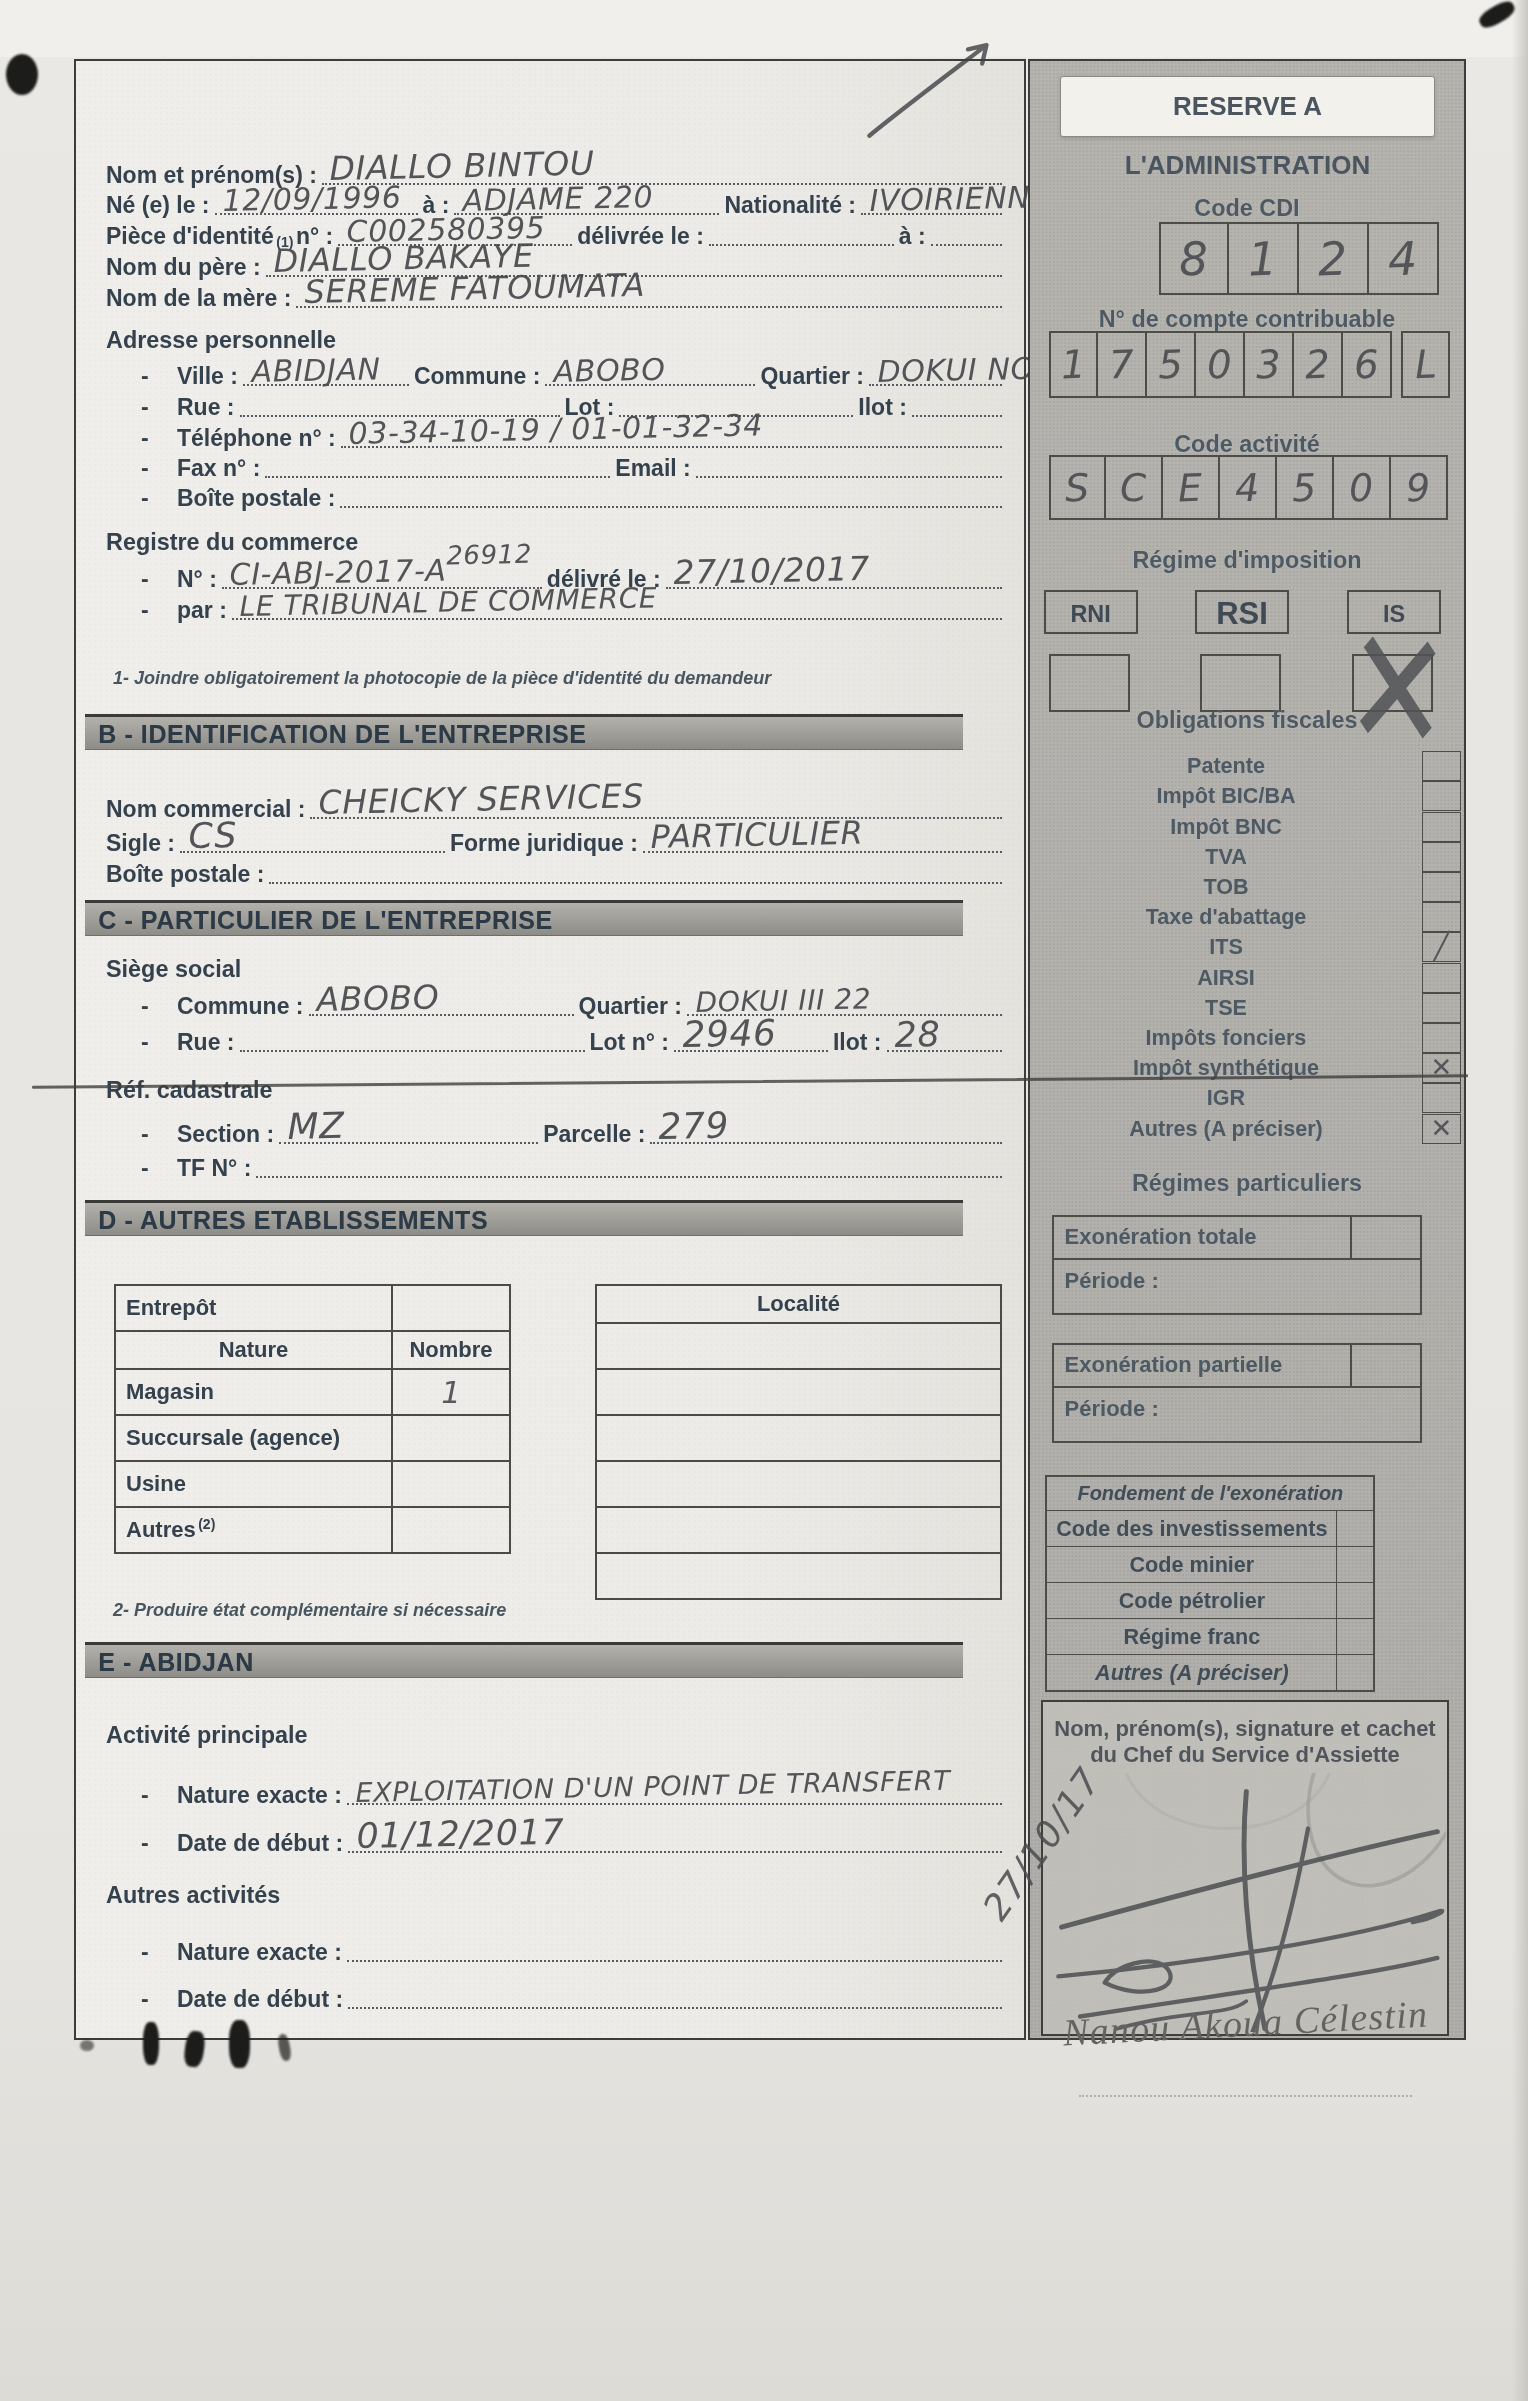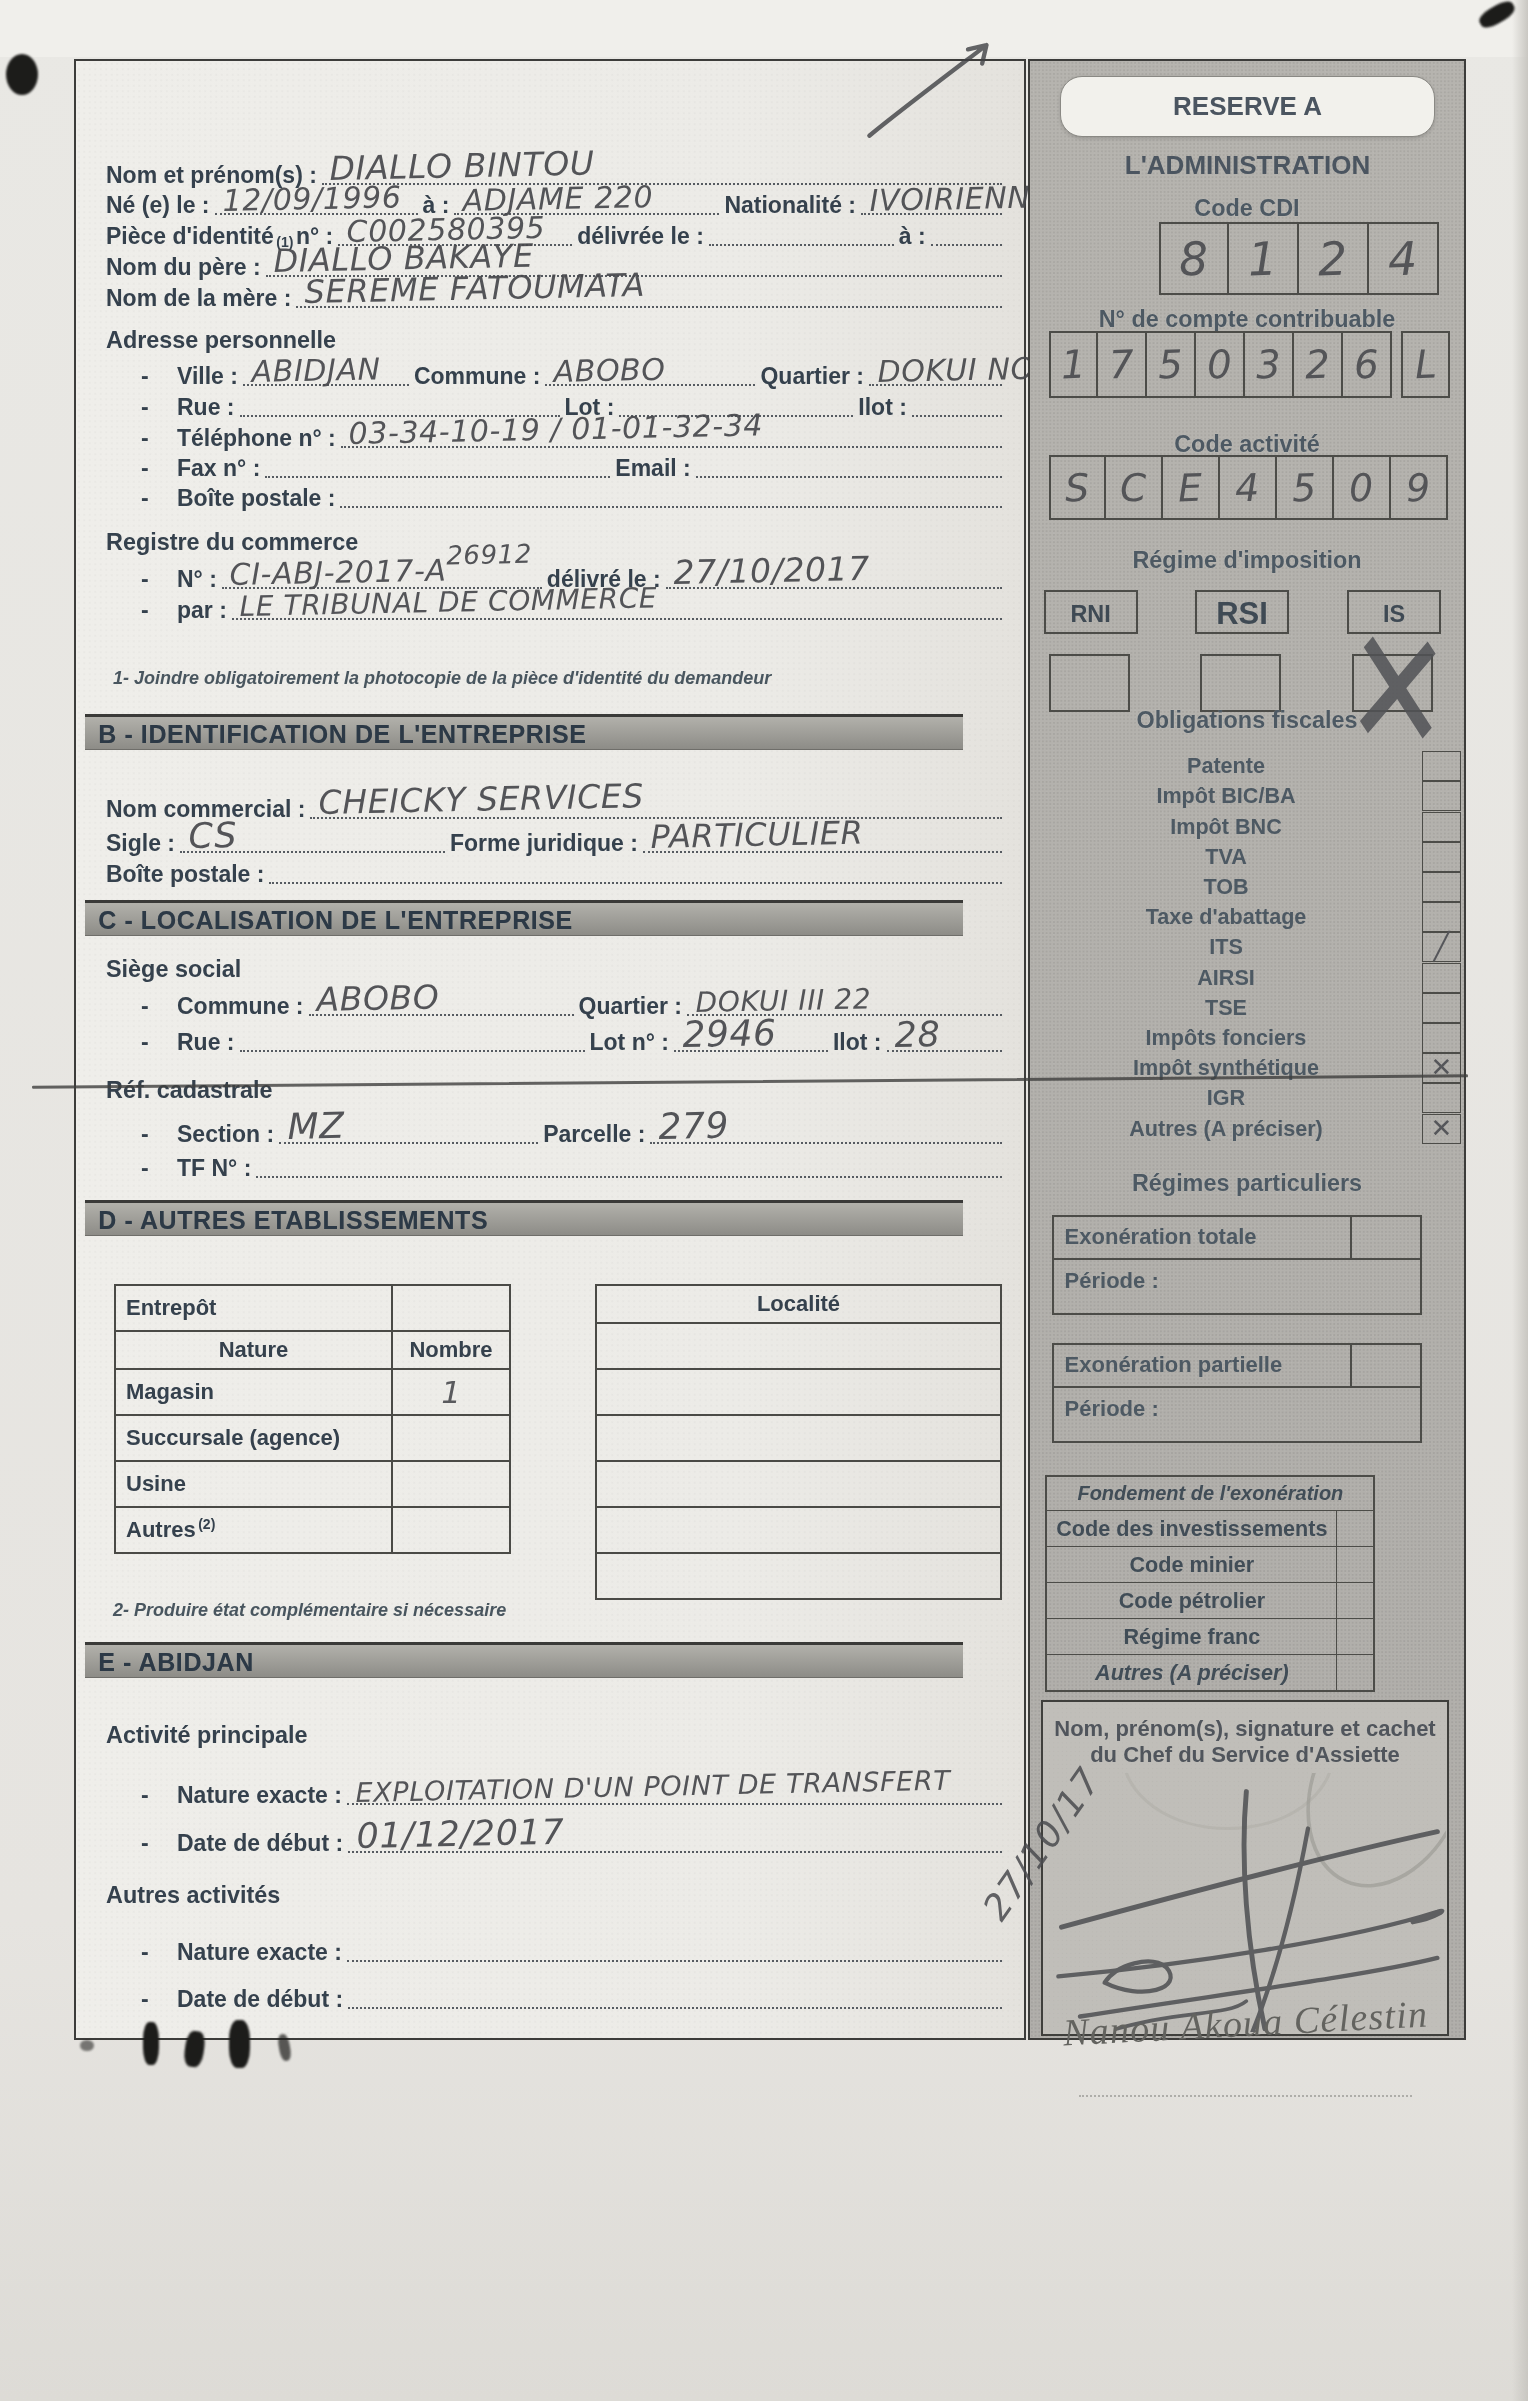--- a/index.html
+++ b/index.html
@@ -61,21 +61,21 @@
     left:1028px;top:59px;width:438px;height:1981px;box-sizing:border-box;
     background:
       radial-gradient(#00000014 0.6px,transparent 0.9px),
       radial-gradient(#ffffff12 0.6px,transparent 1px),
       linear-gradient(180deg,#b6b4af,#b0aeaa);
     background-size:3.7px 3.7px,6.8px 6.8px,100% 100%;
     border:2.5px solid #3c3c3a;
   }
   .reserve{
     position:absolute;left:30px;top:15.4px;width:373px;height:59px;
-    background:#f2f1ec;border:1.8px solid #8a8984;border-radius:22px;
+    background:#f2f1ec;border:1.8px solid #8a8984;border-radius:3px;
     text-align:center;line-height:59px;font-size:26px;font-weight:700;color:#4b5560;
     box-shadow:0 1.8px 3.7px #00000022;
   }
   .plabel{position:absolute;left:0;right:0;text-align:center;font-size:23.4px;font-weight:700;color:#4d5963;text-shadow:0 0 1.2px #ffffff55;}
   .cells{position:absolute;display:flex;}
   .cell{
     border:2.5px solid #4c4c48;border-left-width:0;box-sizing:border-box;
     display:flex;align-items:center;justify-content:center;
   }
   .cell:first-child{border-left-width:2.5px;}
@@ -280,21 +280,21 @@
         <i class="hw s52">PARTICULIER</i>
       </span>
   </div>
 
   <div class="row" style="top:795px">
     <span class="lbl">Boîte postale :</span>
     <span class="fill"></span>
   </div>
 
   <div class="sechdr abs" style="top:839px">
-    <span>C - LOCALISATION DE L'ENTREPRISE</span>
+    <span>C - PARTICULIER DE L'ENTREPRISE</span>
   </div>
 
   <div class="subhead" style="top:895px">Siège social</div>
 
   <div class="row brow" style="top:927px">
     <span class="dash">-</span>
     <span class="lbl">Commune :</span>
     <span class="fill f430">
         <i class="hw s54">ABOBO</i>
       </span>

